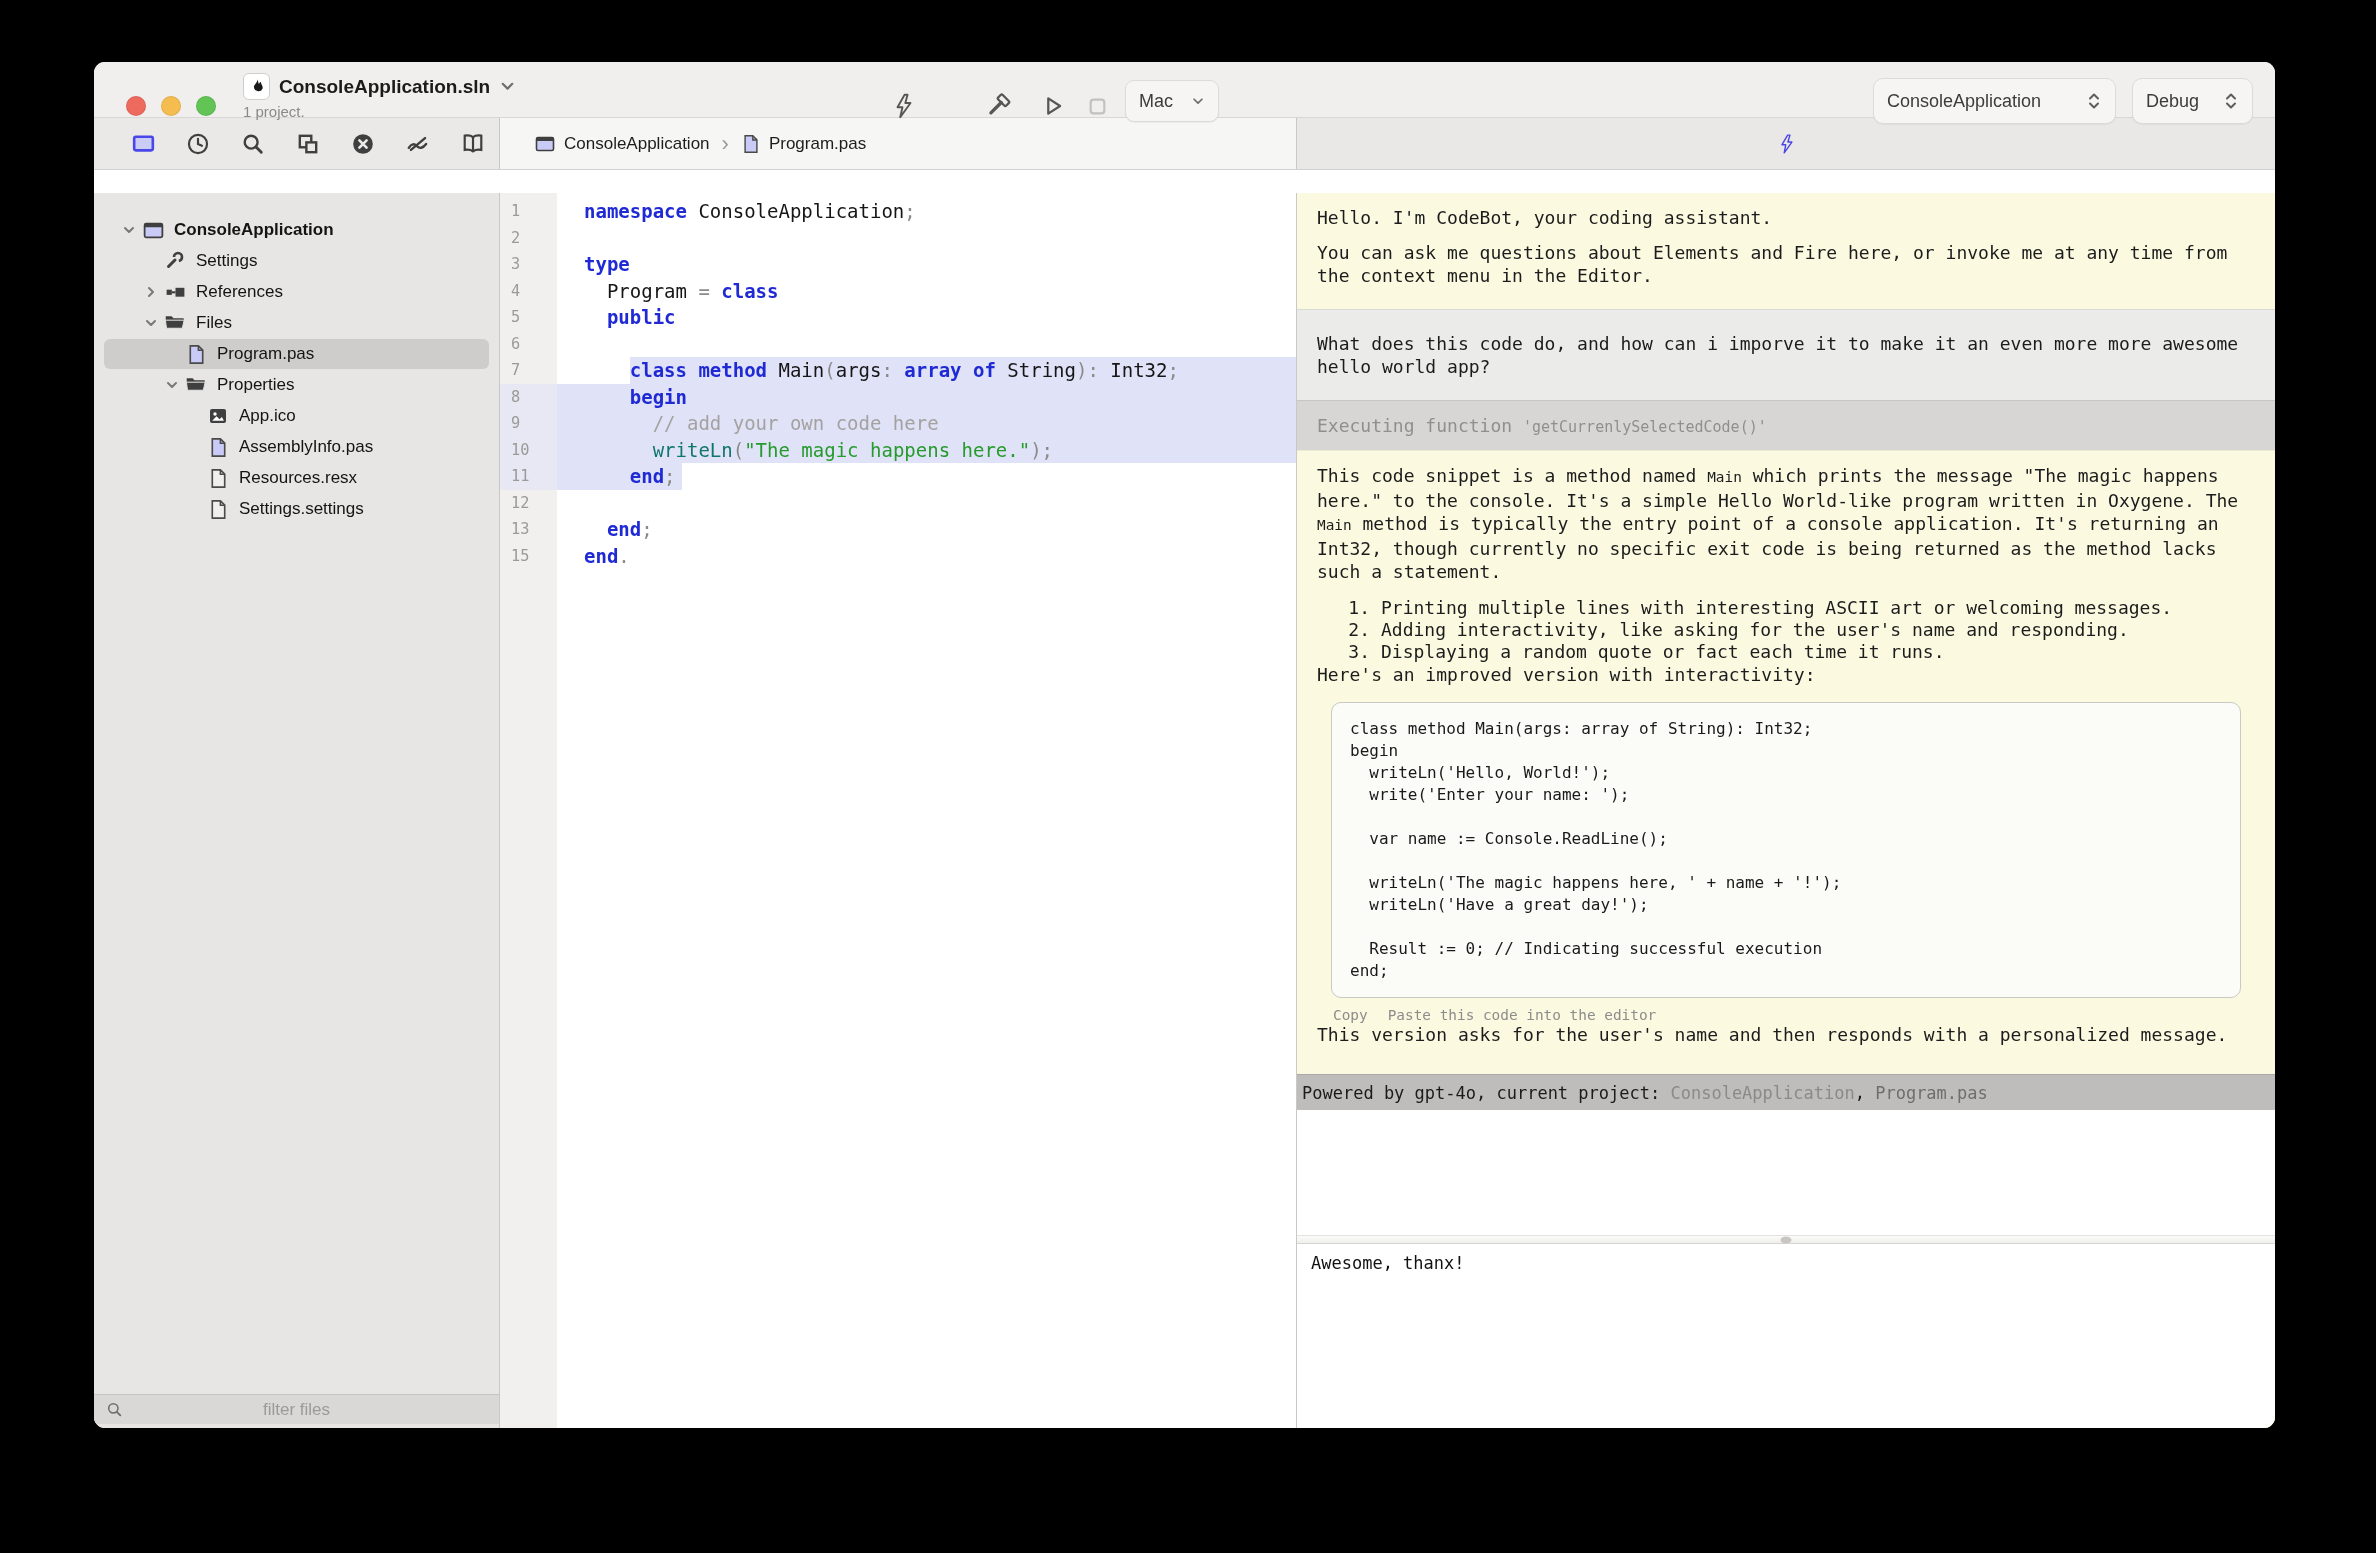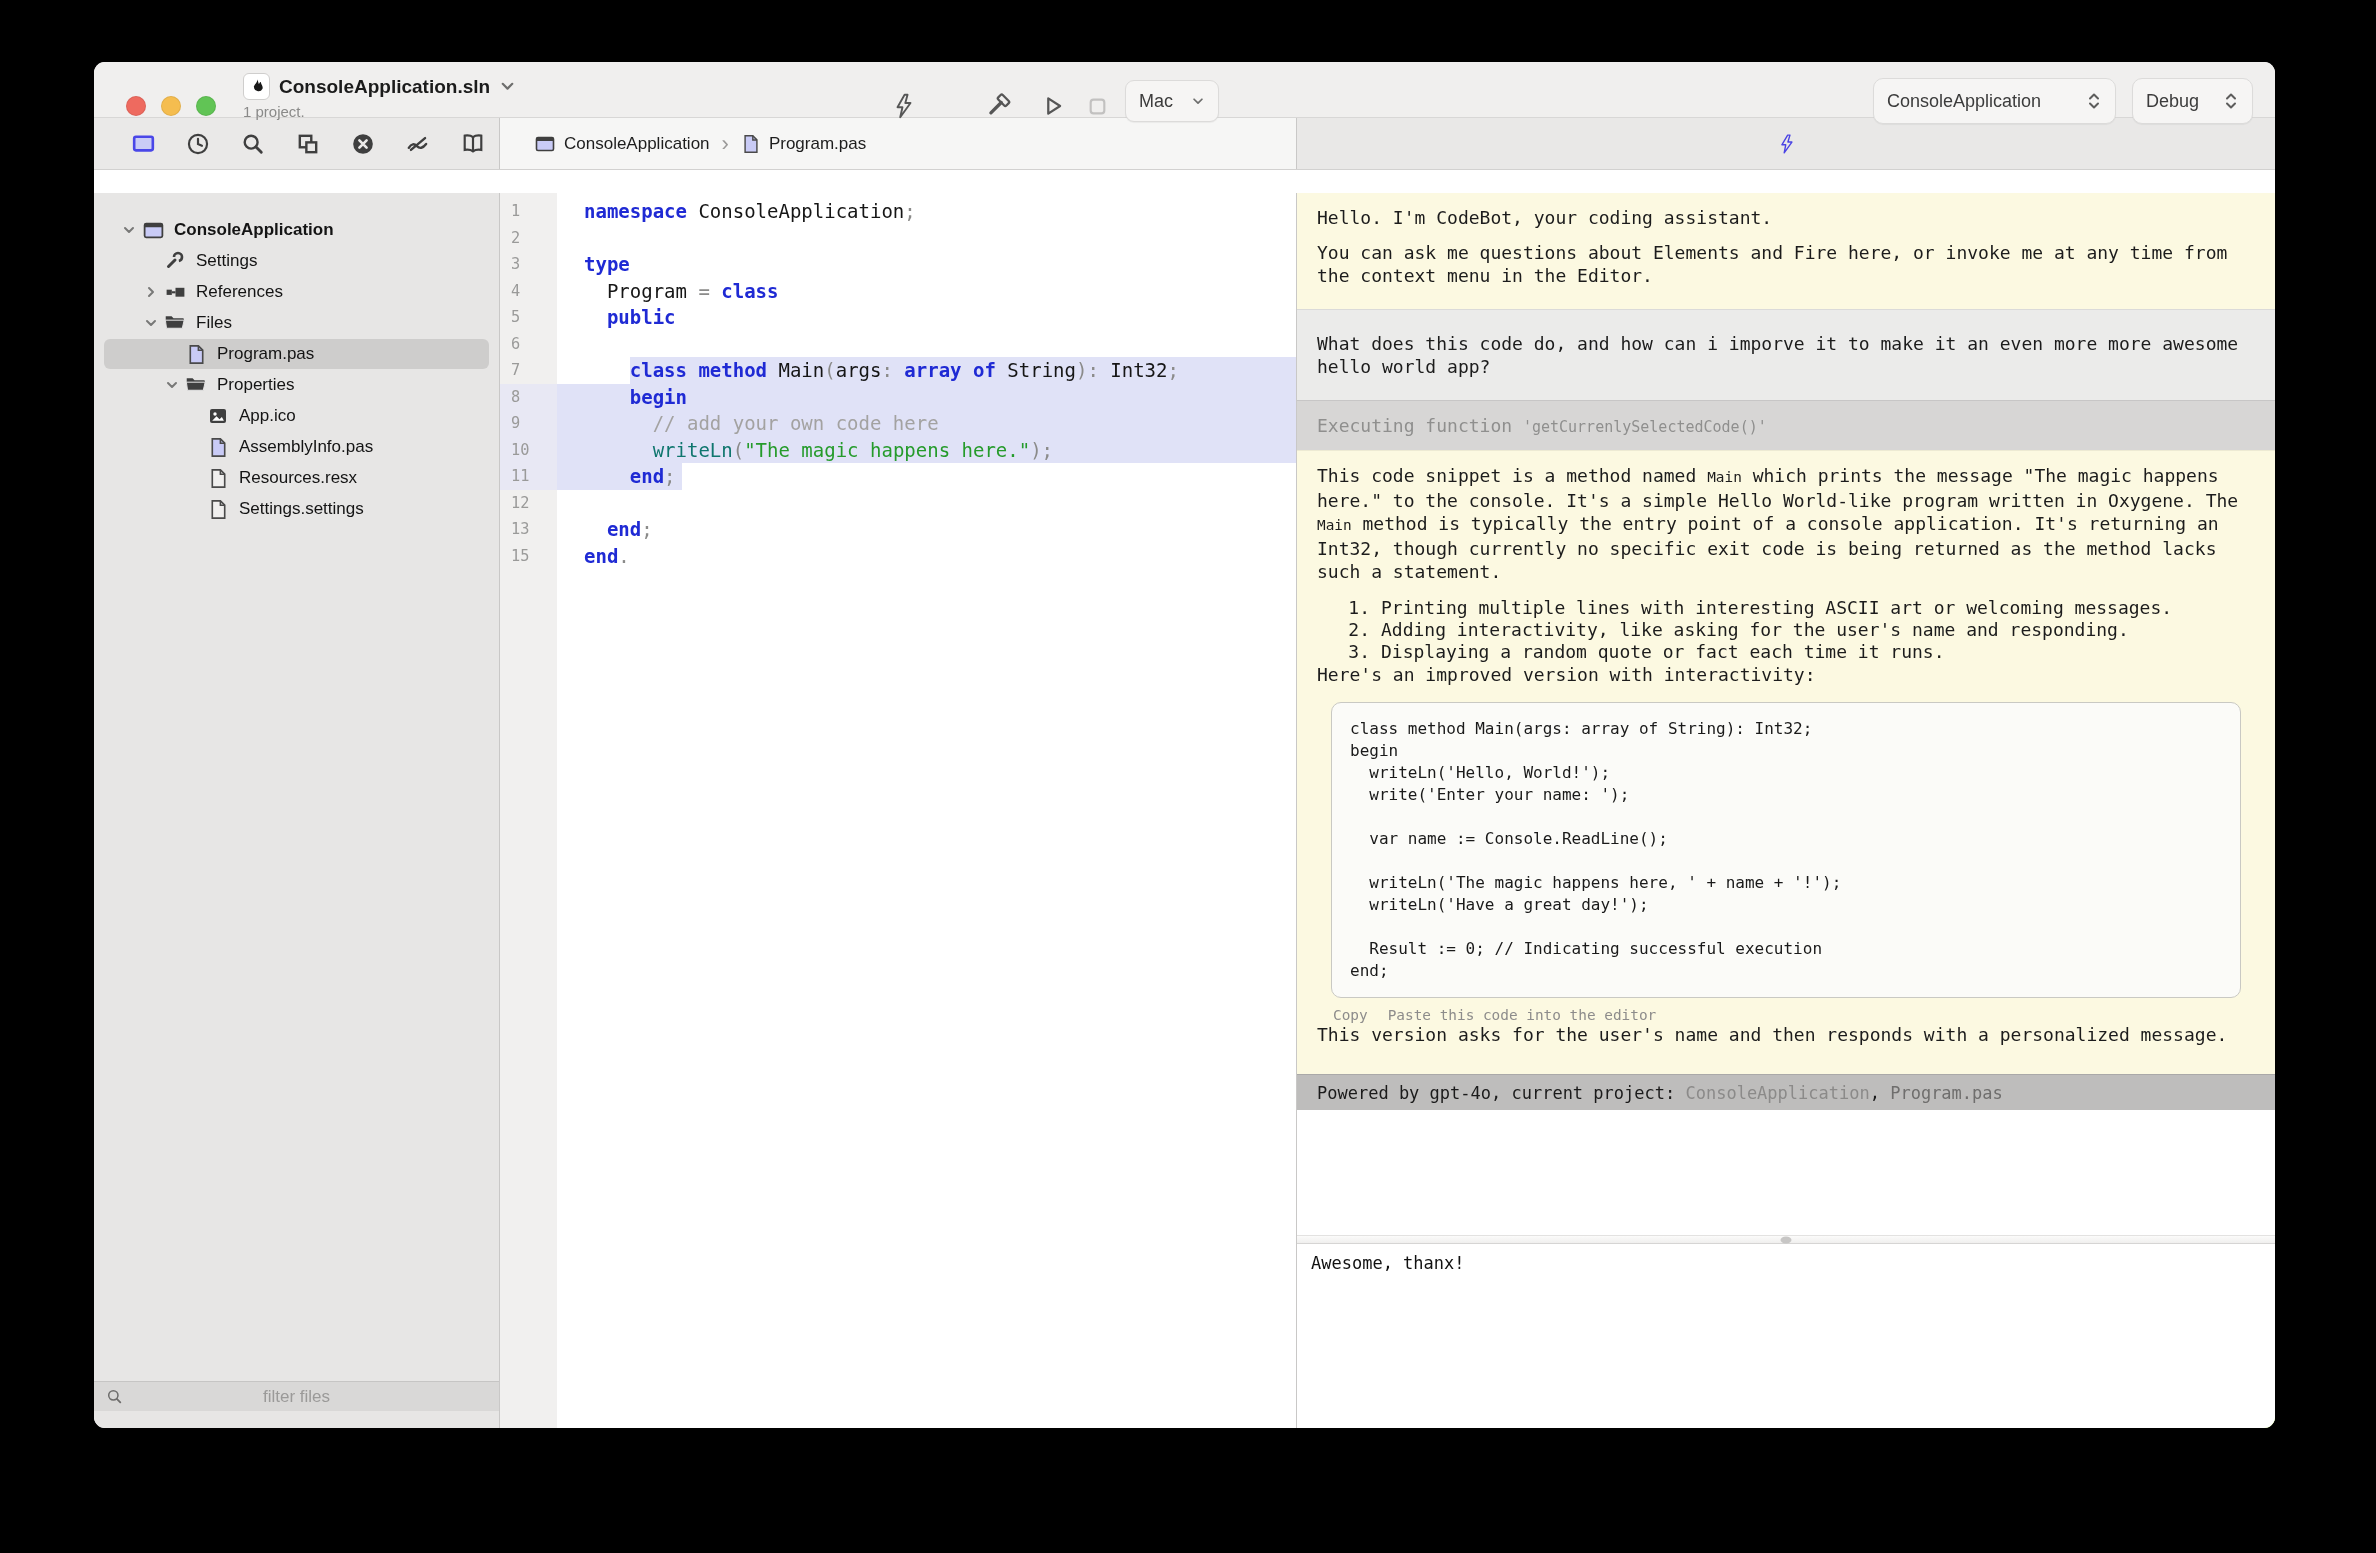--- a/index.html
+++ b/index.html
@@ -47,21 +47,21 @@
   
   .sidebar { width:406px; background:#e7e6e5; border-right:1px solid #c9c8c7; position:relative; }
   .tree { padding-top:22px; }
   .trow { height:30px; margin:0 10px 1px 10px; border-radius:6px; display:flex; align-items:center;
           font-size:17px; color:#141414; }
   .trow.sel { background:#cecdcc; }
   .tchev { width:22px; display:flex; align-items:center; justify-content:center; flex:none; }
   .tico { width:26px; display:flex; align-items:center; justify-content:center; flex:none; margin-right:8px; }
   .tlabel { white-space:nowrap; }
   .trow.bold .tlabel { font-weight:bold; }
-  .filterbar { position:absolute; left:0; right:0; bottom:17px; height:30px; background:#d9d8d7;
+  .filterbar { position:absolute; left:0; right:0; bottom:4px; height:30px; background:#d9d8d7;
                border-top:1px solid #c6c5c4; display:flex; align-items:center; }
   .filterbar svg { margin-left:12px; flex:none; }
   .filter-input { position:absolute; left:0; right:0; top:0; bottom:0; background:transparent;
                   border:none; outline:none; text-align:center; font-size:17px; color:#555;
                   font-family:"Liberation Sans",sans-serif; }
   .filter-input::placeholder { color:#9b9a99; }
 
   
   .editor { width:797px; background:#fff; border-right:1px solid #c9c8c7; position:relative; overflow:hidden; }
   .gutterbg { position:absolute; left:0; top:0; bottom:0; width:57px; background:#f1f0ef; }
@@ -98,21 +98,21 @@
   .oli .num { width:53px; text-align:right; margin-right:11px; flex:none; }
   .p3 { margin-top:22px; }
   .codeblock { margin:16px 14px 0 14px; background:#fbfbf8; border:1px solid #c9c9c3;
                border-radius:10px; padding:15px 18px; font-size:16px; line-height:22px;
                color:#1a1a1a; white-space:pre; overflow:hidden;
                font-family:"DejaVu Sans Mono",monospace; }
   .linkrow { margin:9px 0 0 16px; display:flex; gap:20px; font-size:14.4px; color:#8d8c8b; }
   .linkrow span { cursor:default; }
   .p4 { margin-top:24px; }
   .powered { background:#bebdbc; border-top:1px solid rgba(0,0,0,.1); height:36px; flex:none;
-             display:flex; align-items:center; padding-left:20px; font-size:17px; color:#1b1b1b;
+             display:flex; align-items:center; padding-left:5px; font-size:17px; color:#1b1b1b;
              white-space:pre; }
   .powered .dim1 { color:#8b8a89; }
   .powered .dim2 { color:#6f6e6d; }
   .chat-spacer { flex:1; background:#fff; }
   .chat-splitter { height:9px; background:linear-gradient(#fbfbfa,#f0efee); border-top:1px solid #e3e2e1;
                    border-bottom:1px solid #d6d5d4; position:relative; flex:none; }
   .chat-splitter .handle { position:absolute; left:50%; top:50%; transform:translate(-50%,-50%);
                            width:11px; height:7px; border-radius:50%; background:#c7c6c5; }
   .chat-input { height:184px; flex:none; background:#fff; }
   .chat-input textarea { width:100%; height:100%; border:none; outline:none; resize:none;

